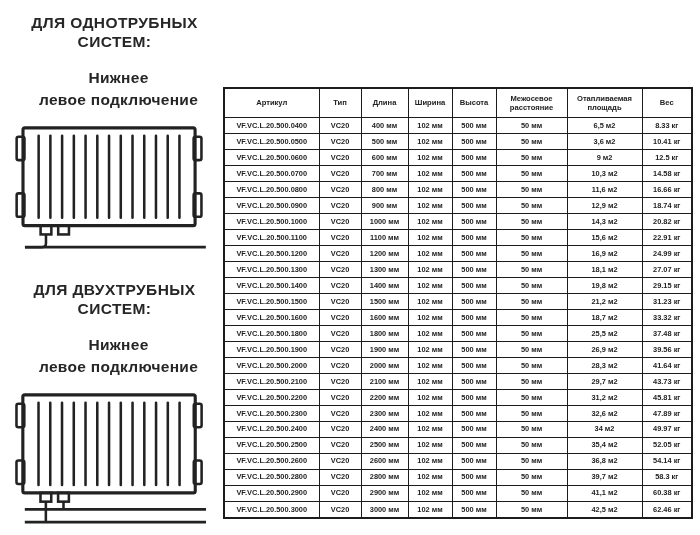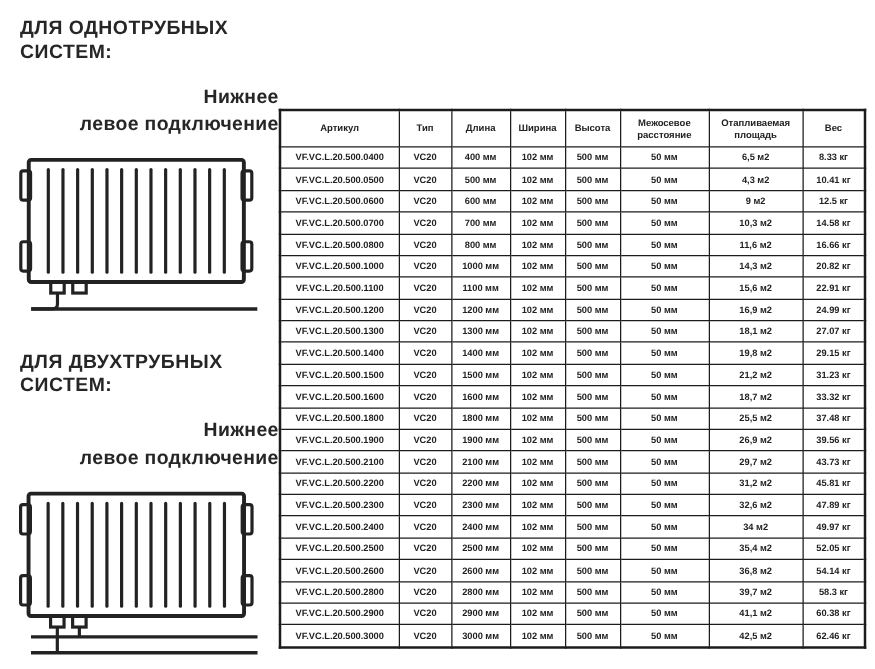--- a/index.html
+++ b/index.html
@@ -11,30 +11,31 @@
     position:relative;
     overflow:hidden;
   }
 
   
   .left-panel{
     position:absolute;left:0;top:0;width:223px;height:535px;
   }
   .section-title{
     margin:14px 10px 0 16px;
+    text-align:center;
     font-size:15.5px;
     font-weight:bold;
     letter-spacing:.4px;
     line-height:1.22;
     white-space:pre-line;
     color:#262626;
   }
   .section-subtitle{
     margin:15px 0 0 14px;
-    text-align:right;
+    text-align:center;
     font-size:15.5px;
     font-weight:bold;
     letter-spacing:.3px;
     line-height:1.42;
     white-space:pre-line;
     color:#262626;
   }
   .radiator-svg{display:block;margin:11px 0 0 13px;}
   .radiator-svg .stroke{stroke:#222;fill:none;}
 
@@ -182,21 +183,21 @@
           <td>6,5 м2</td>
           <td>8.33 кг</td>
         </tr>
         <tr>
           <td>VF.VC.L.20.500.0500</td>
           <td>VC20</td>
           <td>500 мм</td>
           <td>102 мм</td>
           <td>500 мм</td>
           <td>50 мм</td>
-          <td>4,3 м2</td>
+          <td>3,6 м2</td>
           <td>10.41 кг</td>
         </tr>
         <tr>
           <td>VF.VC.L.20.500.0600</td>
           <td>VC20</td>
           <td>600 мм</td>
           <td>102 мм</td>
           <td>500 мм</td>
           <td>50 мм</td>
           <td>9 м2</td>
@@ -216,20 +217,30 @@
           <td>VF.VC.L.20.500.0800</td>
           <td>VC20</td>
           <td>800 мм</td>
           <td>102 мм</td>
           <td>500 мм</td>
           <td>50 мм</td>
           <td>11,6 м2</td>
           <td>16.66 кг</td>
         </tr>
         <tr>
+          <td>VF.VC.L.20.500.0900</td>
+          <td>VC20</td>
+          <td>900 мм</td>
+          <td>102 мм</td>
+          <td>500 мм</td>
+          <td>50 мм</td>
+          <td>12,9 м2</td>
+          <td>18.74 кг</td>
+        </tr>
+        <tr>
           <td>VF.VC.L.20.500.1000</td>
           <td>VC20</td>
           <td>1000 мм</td>
           <td>102 мм</td>
           <td>500 мм</td>
           <td>50 мм</td>
           <td>14,3 м2</td>
           <td>20.82 кг</td>
         </tr>
         <tr>
@@ -304,20 +315,30 @@
         </tr>
         <tr>
           <td>VF.VC.L.20.500.1900</td>
           <td>VC20</td>
           <td>1900 мм</td>
           <td>102 мм</td>
           <td>500 мм</td>
           <td>50 мм</td>
           <td>26,9 м2</td>
           <td>39.56 кг</td>
+        </tr>
+        <tr>
+          <td>VF.VC.L.20.500.2000</td>
+          <td>VC20</td>
+          <td>2000 мм</td>
+          <td>102 мм</td>
+          <td>500 мм</td>
+          <td>50 мм</td>
+          <td>28,3 м2</td>
+          <td>41.64 кг</td>
         </tr>
         <tr>
           <td>VF.VC.L.20.500.2100</td>
           <td>VC20</td>
           <td>2100 мм</td>
           <td>102 мм</td>
           <td>500 мм</td>
           <td>50 мм</td>
           <td>29,7 м2</td>
           <td>43.73 кг</td>

